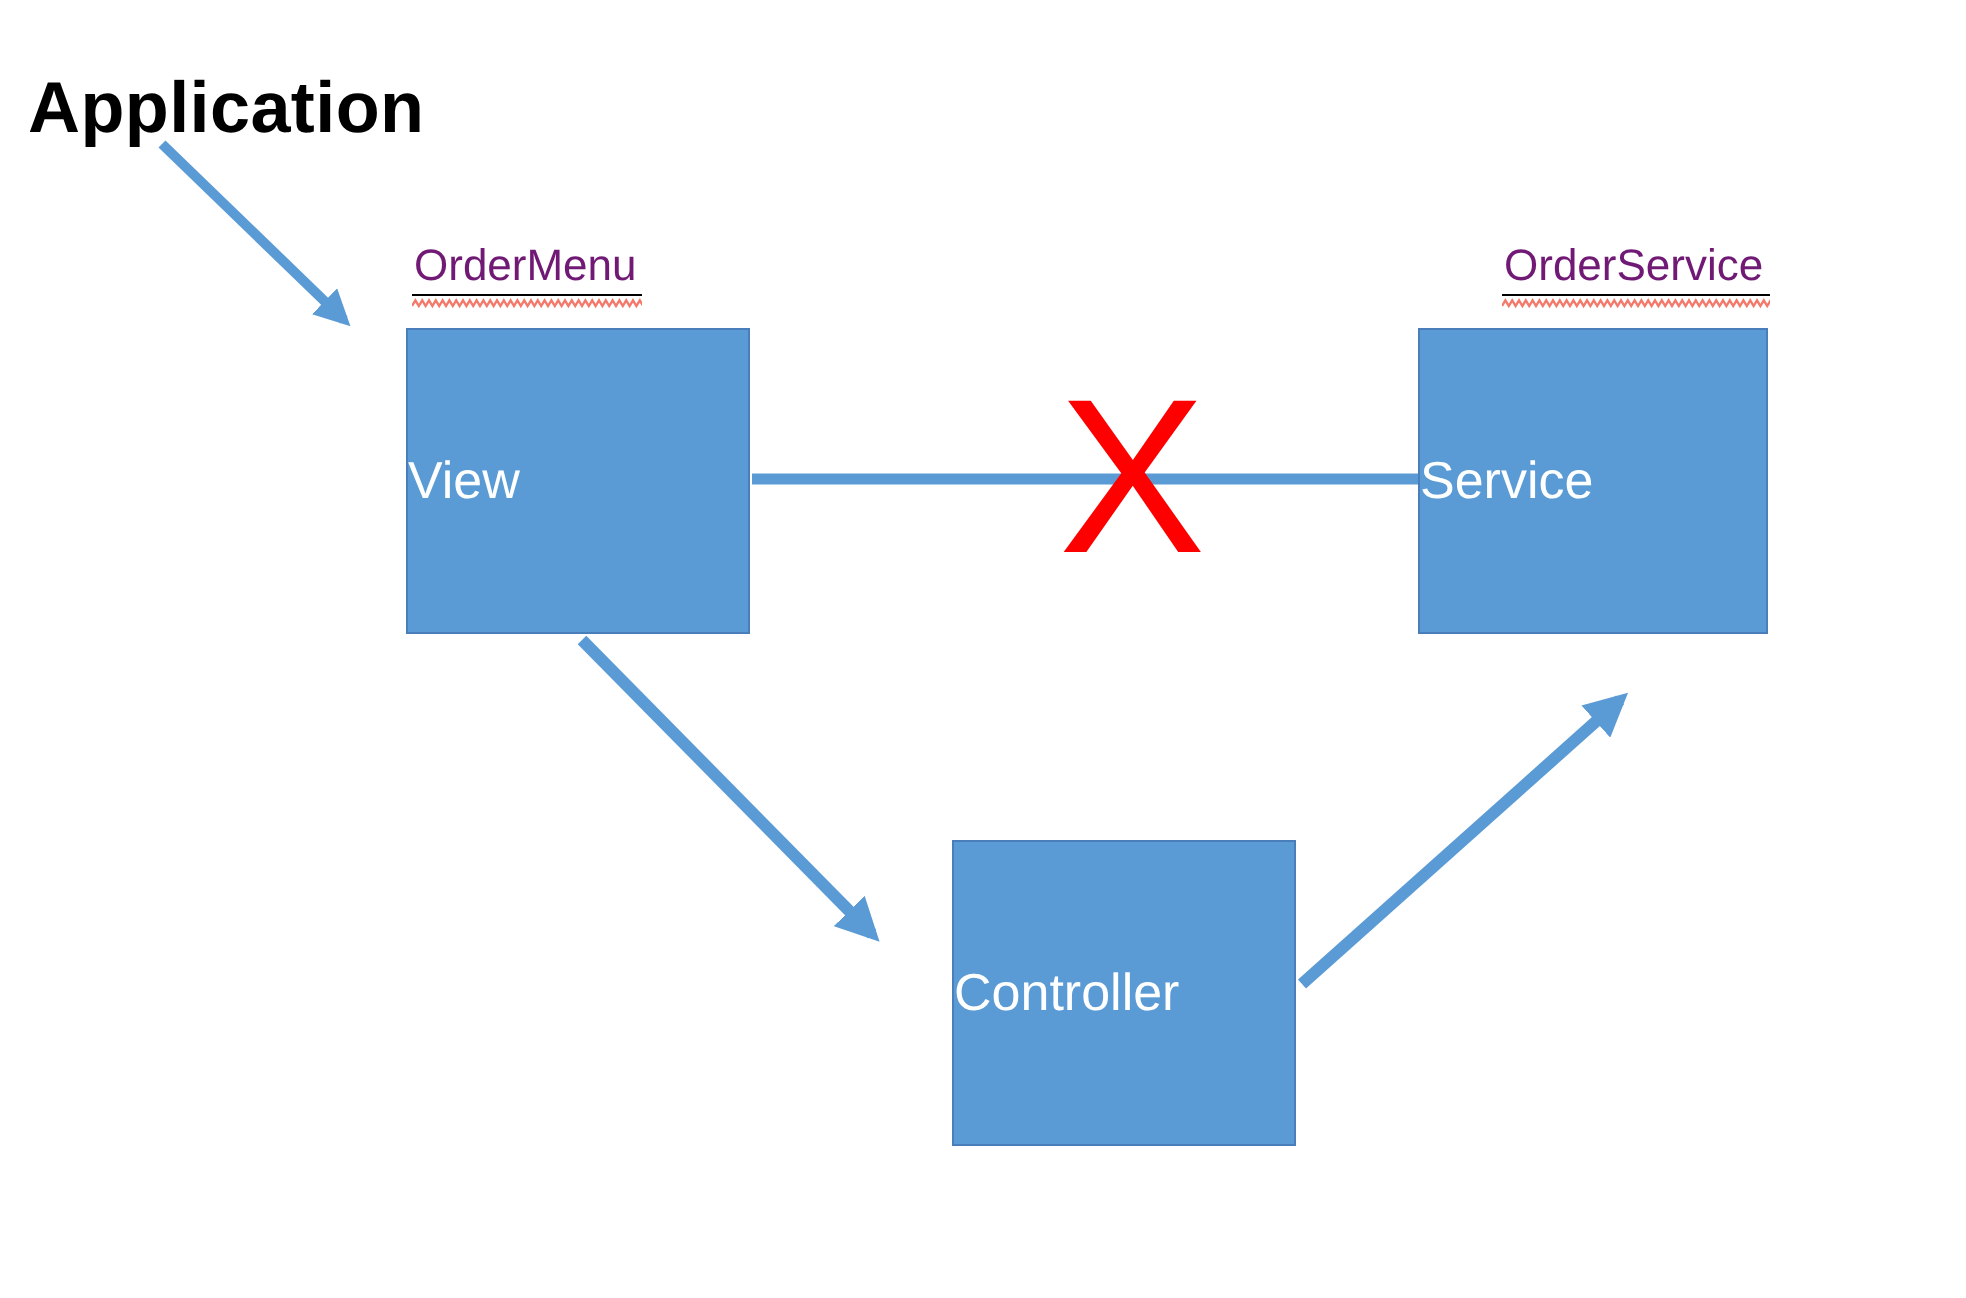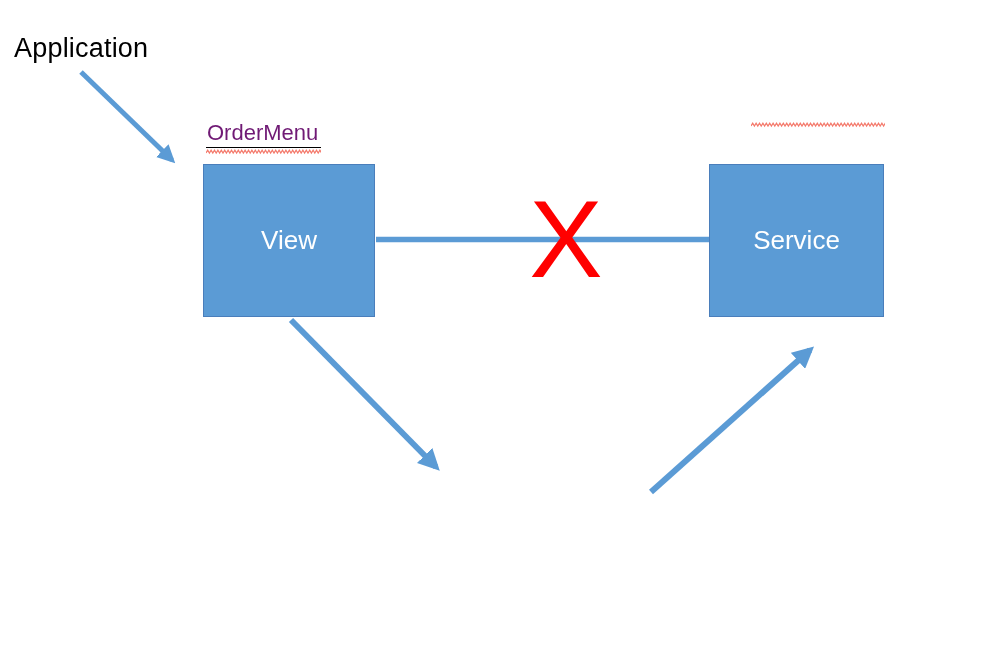--- a/index.html
+++ b/index.html
@@ -10,23 +10,24 @@
     background: #ffffff;
     overflow: hidden;
     font-family: "Liberation Sans", sans-serif;
   }
 
   
   .annotation {
     position: absolute;
     left: 14px;
     top: 33px;
-    font-size: 27px;
+    font-size: 36px;
     color: #000000;
     letter-spacing: 0.2px;
+    font-weight: bold;
   }
 
   
   .caption { position: absolute; line-height: 1.1; }
   .caption .cap-text {
     display: inline-block;
     font-size: 22px;
     color: #701a75;
     border-bottom: 1.5px solid #000000;
     padding: 0 3px 2px 1px;
@@ -35,21 +36,20 @@
   .squiggle path { fill: none; stroke: var(--spellcheck, #f4796b); stroke-width: 1.2; }
   .cap-ordermenu    { left: 206px; top: 121px; }
   .cap-orderservice { left: 751px; top: 121px; }
 
   
   .node {
     position: absolute;
     box-sizing: border-box;
     display: flex;
     align-items: center;
-    justify-content: center;
     background: var(--node-fill, #5b9bd5);
     border: 1.6px solid var(--node-border, #4a7ebb);
     color: var(--node-text, #ffffff);
     font-size: 26px;
   }
   .node-view       { left: 203px; top: 164px; width: 172px; height: 153px; }
   .node-service    { left: 709px; top: 164px; width: 175px; height: 153px; }
   .node-controller { left: 476px; top: 420px; width: 172px; height: 153px; }
 
   
@@ -84,20 +84,21 @@
   <div class="annotation">Application</div>
 
   <div class="caption cap-ordermenu">
     <span class="cap-text">OrderMenu</span>
     <svg class="squiggle" height="6" width="115">
       <path d="M0 4l1.7 -2.8l1.7 2.8l1.7 -2.8l1.7 2.8l1.7 -2.8l1.7 2.8l1.7 -2.8l1.7 2.8l1.7 -2.8l1.7 2.8l1.7 -2.8l1.7 2.8l1.7 -2.8l1.7 2.8l1.7 -2.8l1.7 2.8l1.7 -2.8l1.7 2.8l1.7 -2.8l1.7 2.8l1.7 -2.8l1.7 2.8l1.7 -2.8l1.7 2.8l1.7 -2.8l1.7 2.8l1.7 -2.8l1.7 2.8l1.7 -2.8l1.7 2.8l1.7 -2.8l1.7 2.8l1.7 -2.8l1.7 2.8l1.7 -2.8l1.7 2.8l1.7 -2.8l1.7 2.8l1.7 -2.8l1.7 2.8l1.7 -2.8l1.7 2.8l1.7 -2.8l1.7 2.8l1.7 -2.8l1.7 2.8l1.7 -2.8l1.7 2.8l1.7 -2.8l1.7 2.8l1.7 -2.8l1.7 2.8l1.7 -2.8l1.7 2.8l1.7 -2.8l1.7 2.8l1.7 -2.8l1.7 2.8l1.7 -2.8l1.7 2.8l1.7 -2.8l1.7 2.8l1.7 -2.8l1.7 2.8l1.7 -2.8l1.7 2.8l1.7 -2.8l1.7 2.8"></path>
     </svg>
   </div>
 
   <div class="caption cap-orderservice">
+    <span class="cap-text">OrderService</span>
     <svg class="squiggle" height="6" width="134">
       <path d="M0 4l1.7 -2.8l1.7 2.8l1.7 -2.8l1.7 2.8l1.7 -2.8l1.7 2.8l1.7 -2.8l1.7 2.8l1.7 -2.8l1.7 2.8l1.7 -2.8l1.7 2.8l1.7 -2.8l1.7 2.8l1.7 -2.8l1.7 2.8l1.7 -2.8l1.7 2.8l1.7 -2.8l1.7 2.8l1.7 -2.8l1.7 2.8l1.7 -2.8l1.7 2.8l1.7 -2.8l1.7 2.8l1.7 -2.8l1.7 2.8l1.7 -2.8l1.7 2.8l1.7 -2.8l1.7 2.8l1.7 -2.8l1.7 2.8l1.7 -2.8l1.7 2.8l1.7 -2.8l1.7 2.8l1.7 -2.8l1.7 2.8l1.7 -2.8l1.7 2.8l1.7 -2.8l1.7 2.8l1.7 -2.8l1.7 2.8l1.7 -2.8l1.7 2.8l1.7 -2.8l1.7 2.8l1.7 -2.8l1.7 2.8l1.7 -2.8l1.7 2.8l1.7 -2.8l1.7 2.8l1.7 -2.8l1.7 2.8l1.7 -2.8l1.7 2.8l1.7 -2.8l1.7 2.8l1.7 -2.8l1.7 2.8l1.7 -2.8l1.7 2.8l1.7 -2.8l1.7 2.8l1.7 -2.8l1.7 2.8l1.7 -2.8l1.7 2.8l1.7 -2.8l1.7 2.8l1.7 -2.8l1.7 2.8l1.7 -2.8l1.7 2.8l1.7 -2.8l1.7 2.8"></path>
     </svg>
   </div>
 
   <svg class="edges" viewBox="0 0 983 649">
     <defs>
       <marker id="arrowhead" viewBox="0 0 10 10" refX="7.5" refY="5" markerWidth="3.6" markerHeight="3.6" orient="auto">
         <path class="arrowhead-path" d="M0 0 L10 5 L0 10 Z"></path>
       </marker>
@@ -109,16 +110,19 @@
   </svg>
 
   <div class="node node-view">
     <span>View</span>
   </div>
 
   <div class="node node-service">
     <span>Service</span>
   </div>
 
+  <div class="node node-controller">
+    <span>Controller</span>
+  </div>
 
   <div class="xmark">X</div>
 
 </div>
 
 </body></html>

